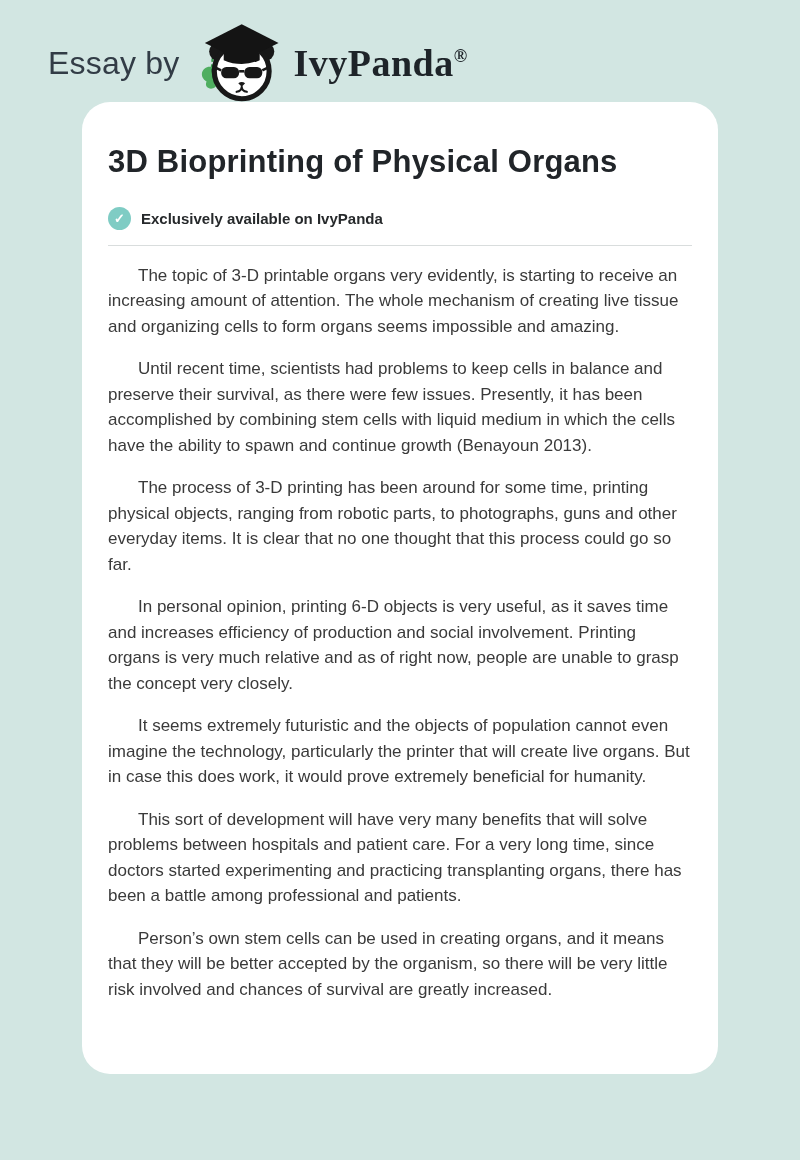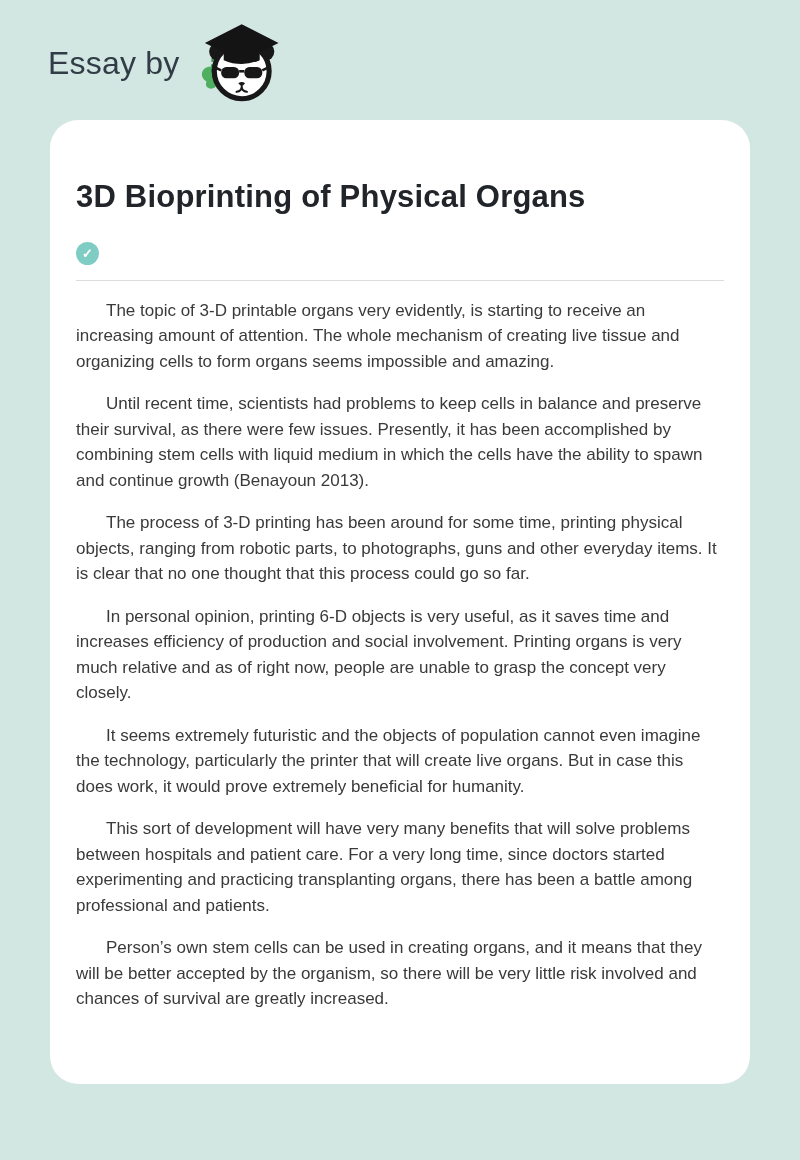--- a/index.html
+++ b/index.html
@@ -34,25 +34,25 @@
     font-size: 38px;
     color: #1e2429;
     letter-spacing: 0.5px;
   }
   .brand .reg-mark {
     font-size: 18px;
     vertical-align: 14px;
     font-weight: bold;
   }
   .essay-card {
-    width: 700px;
-    margin: 20px auto 0;
+    width: 636px;
+    margin: 2px auto 0;
     background: #ffffff;
     border-radius: 28px;
-    padding: 59px 26px 72px 26px;
+    padding: 42px 26px 72px 26px;
   }
   .essay-title {
     font-size: 31px;
     font-weight: bold;
     color: #212529;
     letter-spacing: 0.2px;
     line-height: 1.15;
   }
   .badge-row {
     display: flex;
@@ -114,27 +114,29 @@
 
     <rect x="30" y="56" width="21" height="13" rx="6" fill="#181818"></rect>
     <rect x="57" y="56" width="21" height="13" rx="6" fill="#181818"></rect>
     <line x1="51" y1="61" x2="57" y2="61" stroke="#181818" stroke-width="3"></line>
     <line x1="30" y1="60" x2="24" y2="57" stroke="#181818" stroke-width="3"></line>
     <line x1="78" y1="60" x2="84" y2="57" stroke="#181818" stroke-width="3"></line>
 
     <path d="M50 75 Q54 72 58 75 L54 79 Z" fill="#181818"></path>
     <path d="M54 79 Q54 84 48 85 M54 79 Q54 84 60 85" stroke="#181818" stroke-width="2.4" fill="none" stroke-linecap="round"></path>
   </svg>
+  <span class="brand"><span>IvyPanda</span><span class="reg-mark">®</span></span>
 </header>
 
 <main class="essay-card">
   <h1 class="essay-title">3D Bioprinting of Physical Organs</h1>
 
   <div class="badge-row">
     <span class="badge-circle">✓</span>
+    <span class="badge-label">Exclusively available on IvyPanda</span>
   </div>
 
   <hr class="divider">
 
   <article class="essay-body">
 
       <p>The topic of 3-D printable organs very evidently, is starting to receive an increasing amount of attention. The whole mechanism of creating live tissue and organizing cells to form organs seems impossible and amazing.</p>
 
       <p>Until recent time, scientists had problems to keep cells in balance and preserve their survival, as there were few issues. Presently, it has been accomplished by combining stem cells with liquid medium in which the cells have the ability to spawn and continue growth (Benayoun 2013).</p>
 

